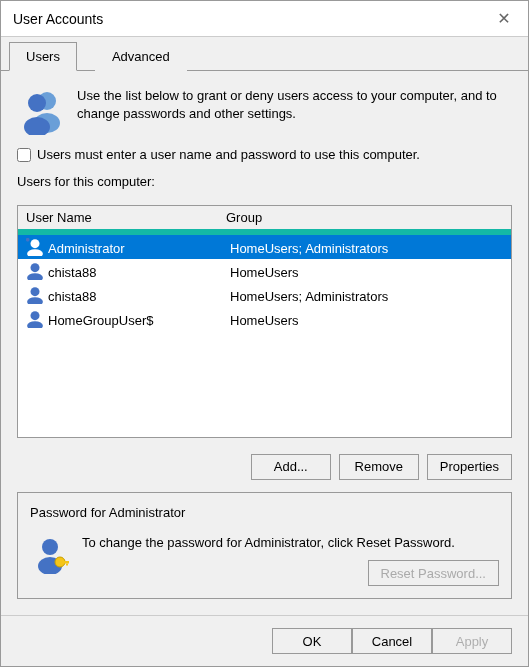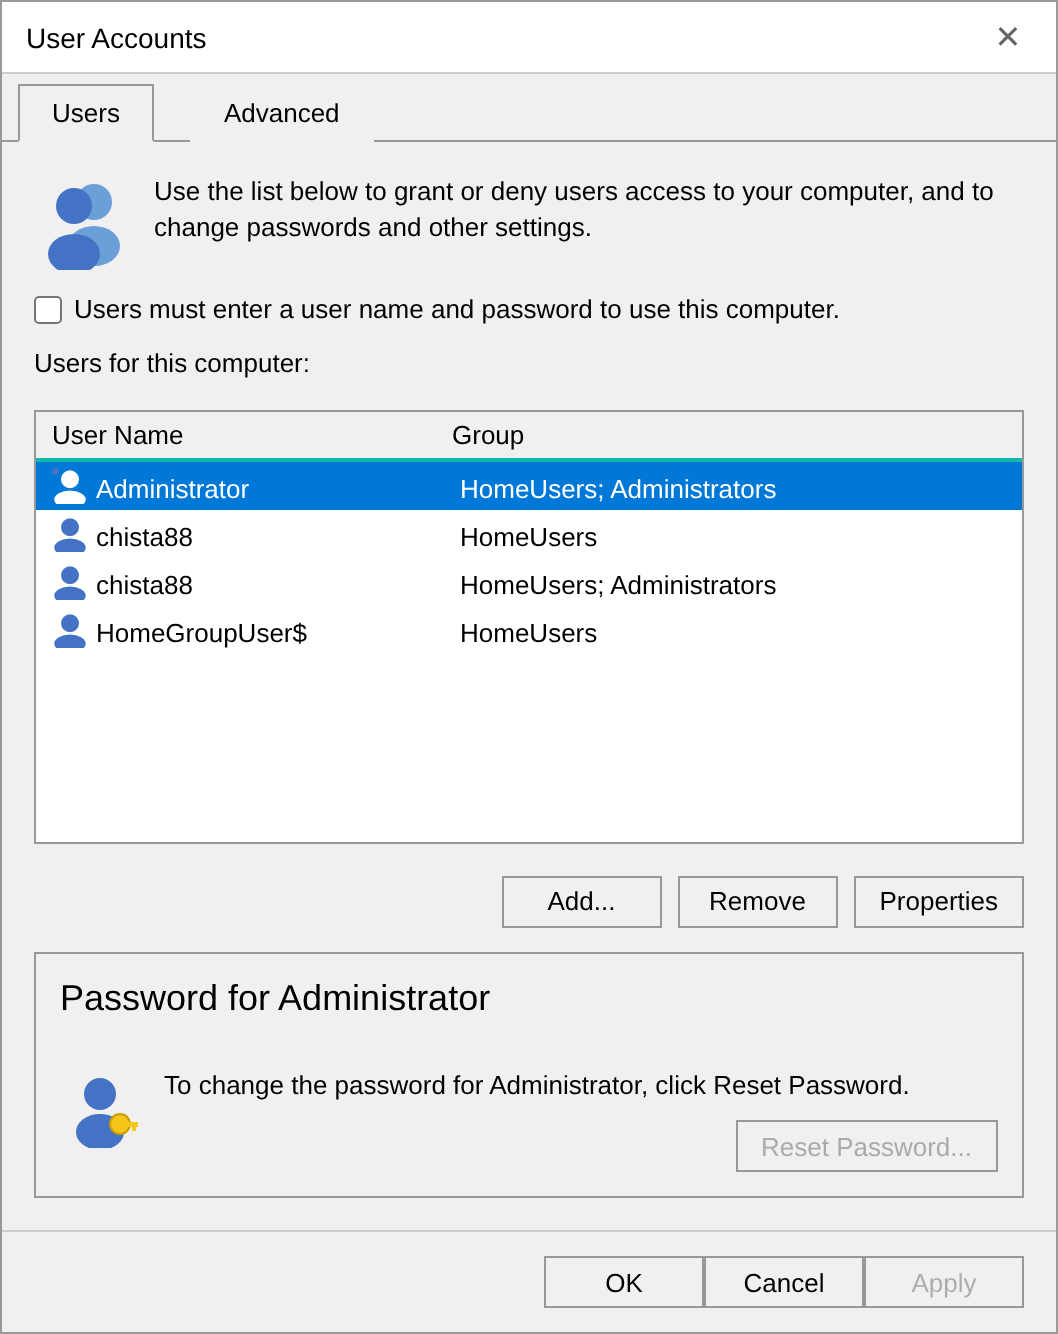--- a/index.html
+++ b/index.html
@@ -112,21 +112,21 @@
     }
     .users-table-container {
       border: 1px solid #999;
       background: #fff;
       flex: 1;
       overflow: hidden;
     }
     .table-header {
       display: flex;
       background: #f0f0f0;
-      border-bottom: 2px solid #14b8a6;
+      border-bottom: 6px solid #14b8a6;
       padding: 4px 8px;
     }
     .col-username {
       width: 200px;
       font-size: 13px;
       font-weight: 400;
     }
     .col-group {
       flex: 1;
       font-size: 13px;
@@ -173,23 +173,23 @@
       font-size: 13px;
       font-family: inherit;
     }
     .btn:disabled { color: #aaa; cursor: default; background: #f0f0f0; }
     .password-section {
       border: 1px solid #999;
       padding: 12px;
       background: #f0f0f0;
     }
     .password-title {
-      font-size: 18px;
+      font-size: 13px;
       font-weight: 400;
-      margin-bottom: 24px;
+      margin-bottom: 14px;
     }
     .password-inner {
       display: flex;
       align-items: flex-start;
       gap: 12px;
     }
     .password-text {
       flex: 1;
       font-size: 13px;
       line-height: 1.4;

